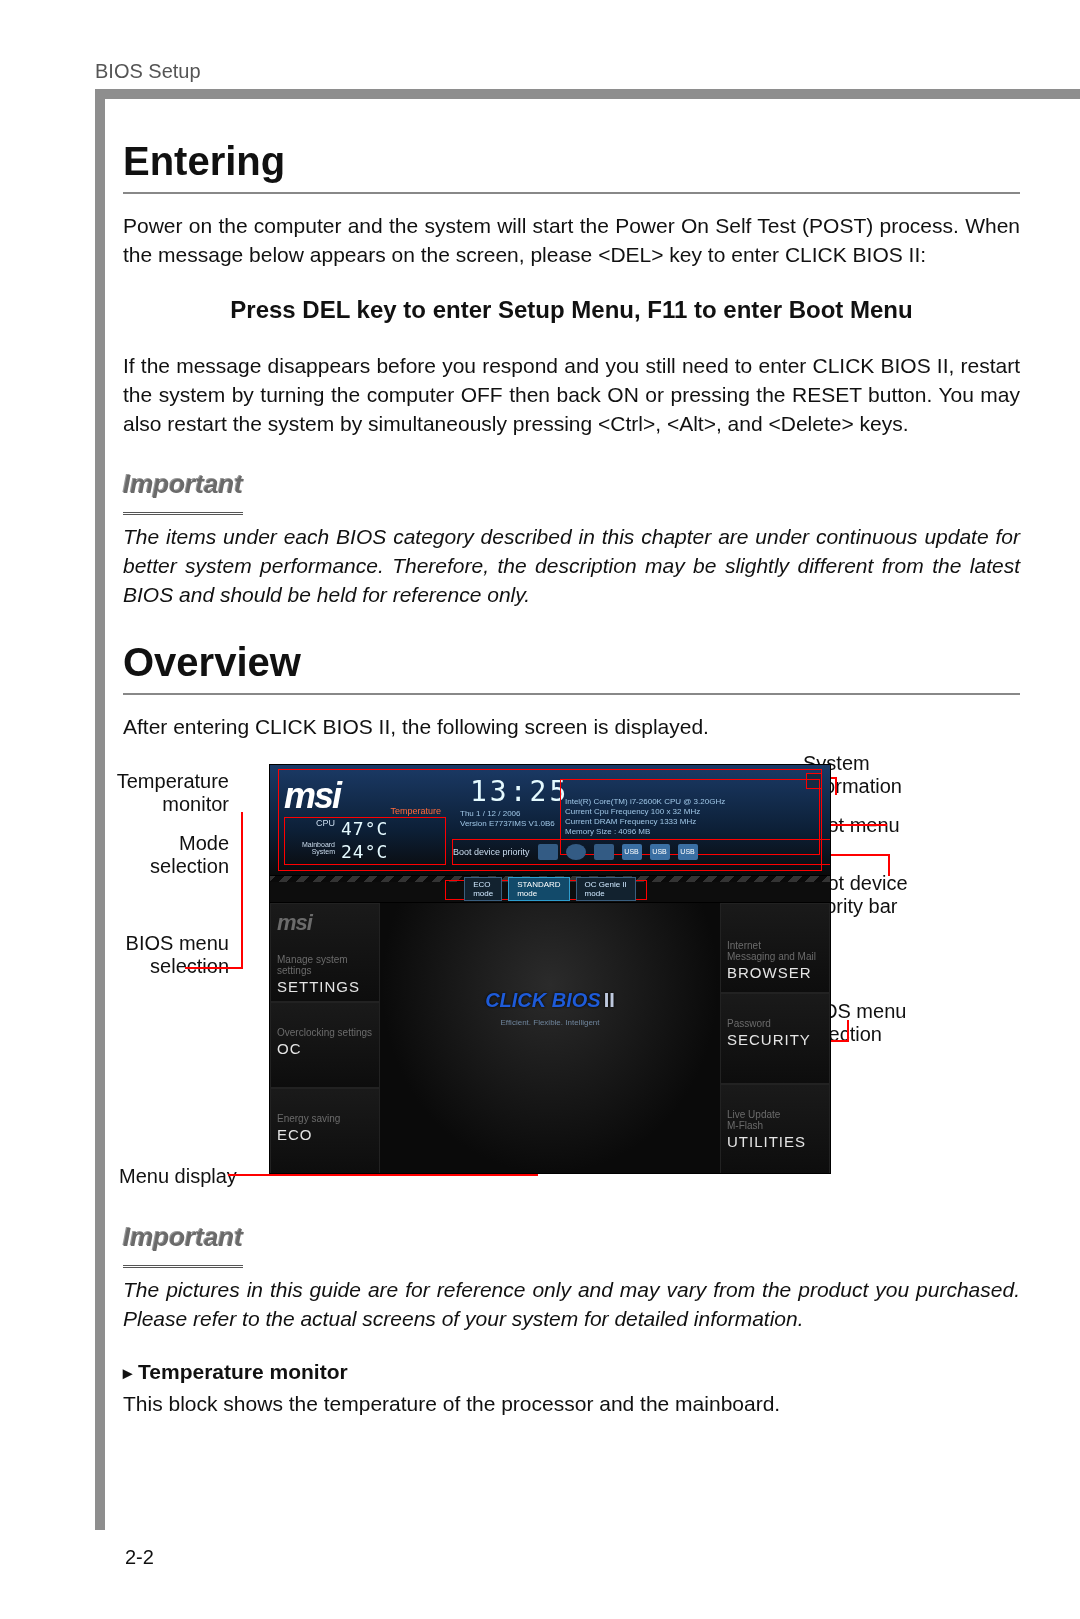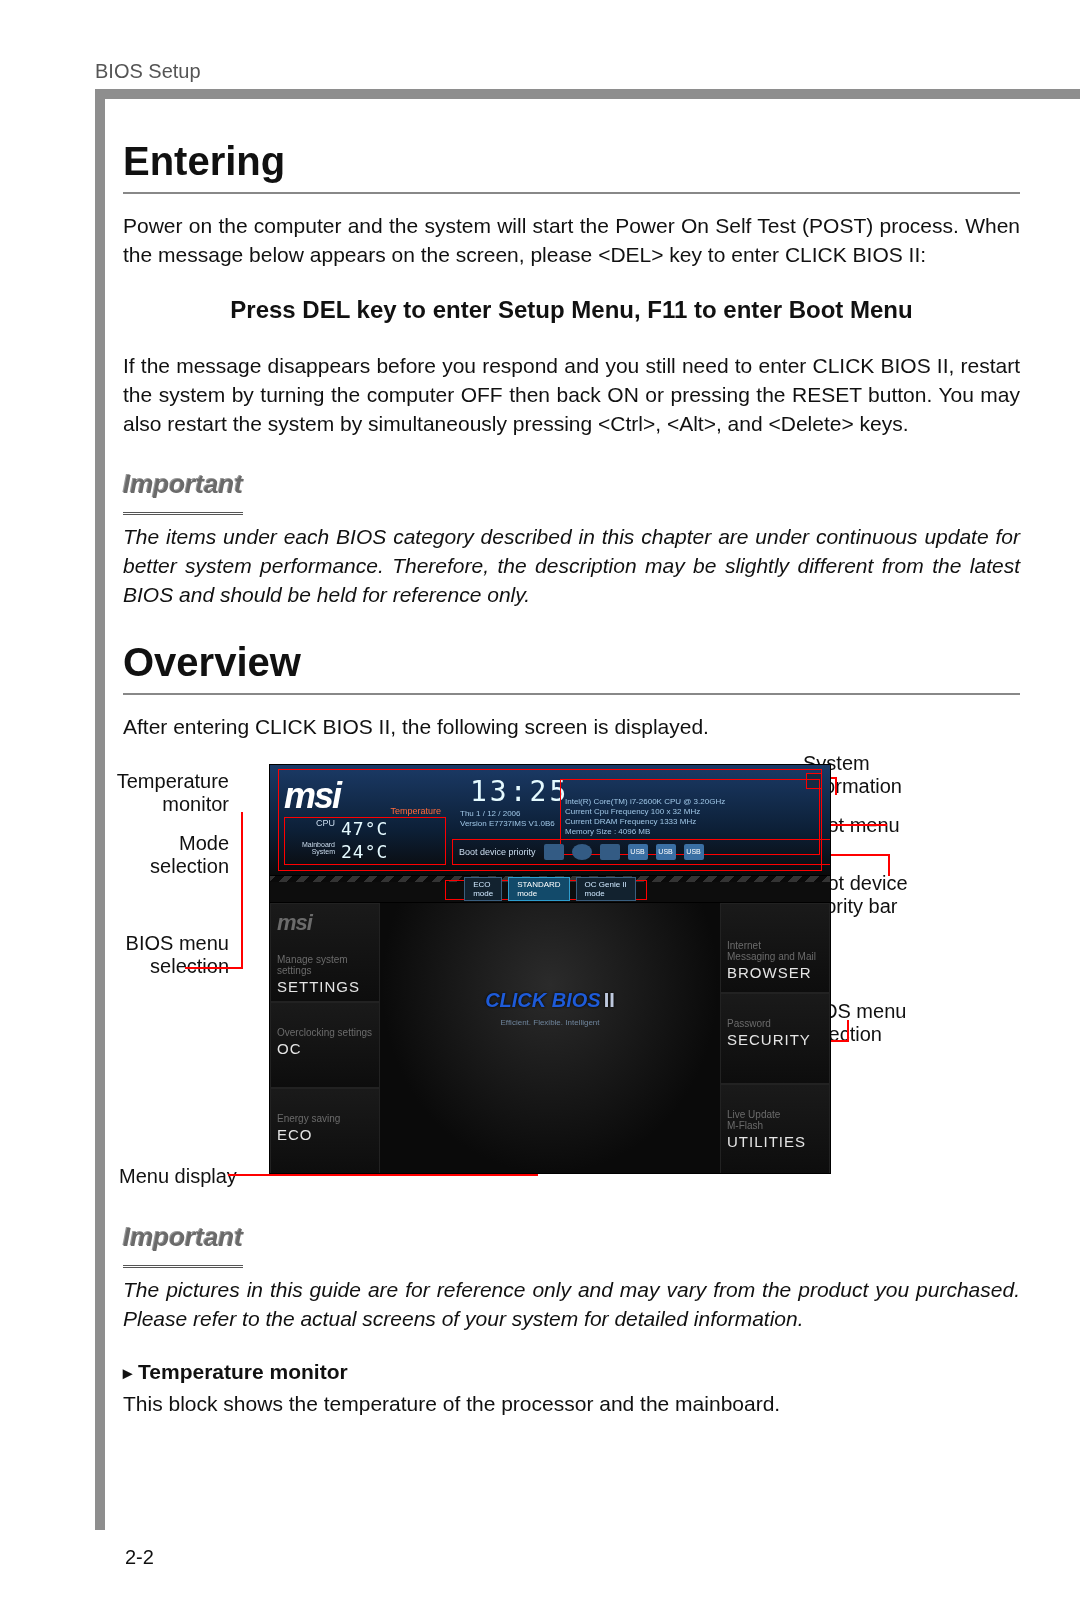--- a/index.html
+++ b/index.html
@@ -200,21 +200,21 @@
   }
   .boot-bar {
     position: absolute;
     left: 182px; top: 74px;
     width: 396px;
     height: 26px;
     border: 1px solid #f00;
     display: flex;
     align-items: center;
     gap: 8px;
-    padding: 0 6px;
+    padding: 0 0;
     box-sizing: border-box;
   }
   .boot-bar .lbl {
     font-size: 9px;
     color: #cde;
   }
   .dev-icon {
     width: 20px; height: 16px;
     background: #335b84;
     border-radius: 2px;

